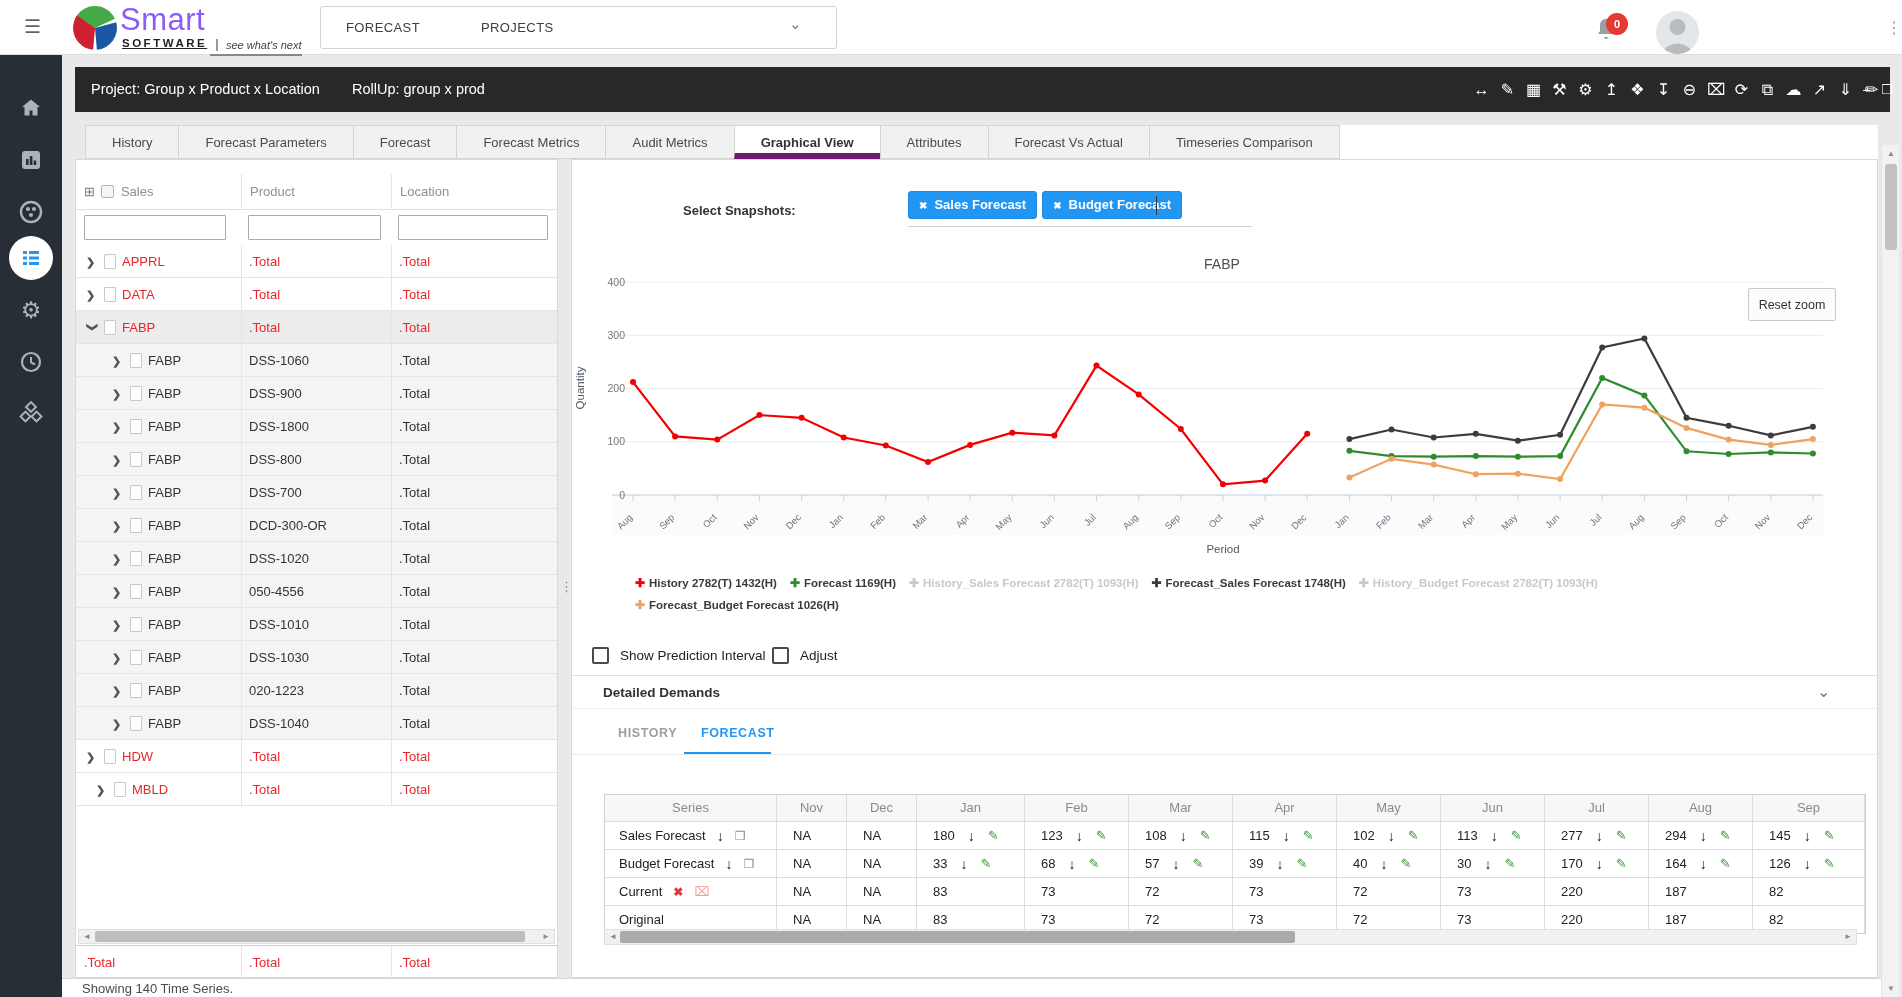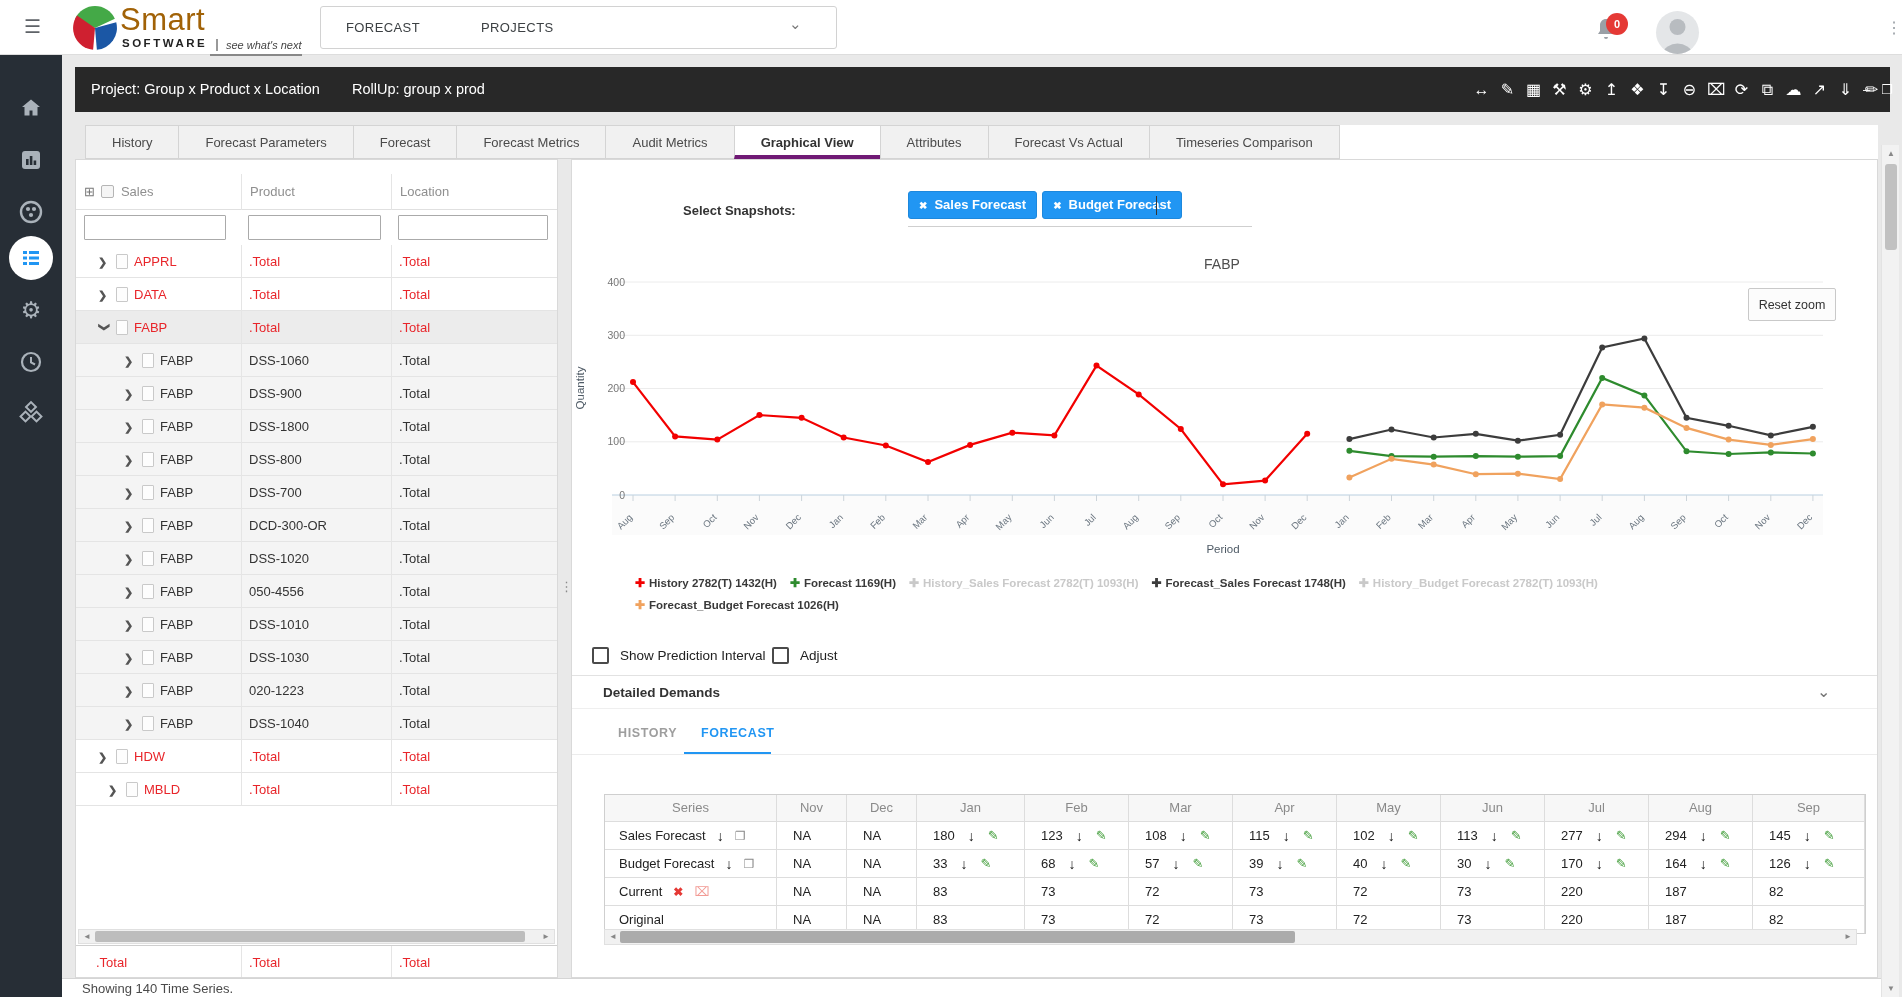--- a/index.html
+++ b/index.html
@@ -4,22 +4,22 @@
 <style>
   * { margin:0; padding:0; box-sizing:border-box; }
   html,body { width:1902px; height:997px; overflow:hidden;
     font-family:"Liberation Sans", sans-serif; background:#e9e9e9; }
 
   
   .topbar { position:absolute; left:0; top:0; width:1902px; height:55px; background:#fff;
     border-bottom:1px solid #ddd; z-index:30; }
   .hamburger { position:absolute; left:24px; top:15px; font-size:19px; color:#5f6368; cursor:pointer; }
   .logo-mark { position:absolute; left:72px; top:5px; }
-  .logo-brand { position:absolute; left:120px; top:2px; font-size:31px; color:#a16207; letter-spacing:.5px; }
-  .logo-sub { position:absolute; left:122px; top:37px; font-size:11.5px; font-weight:bold; color:#222; letter-spacing:2.5px; }
+  .logo-brand { position:absolute; left:120px; top:2px; font-size:31px; color:#8b5cf6; letter-spacing:.5px; }
+  .logo-sub { position:absolute; left:122px; top:37px; font-size:11.5px; font-weight:bold; color:#222; letter-spacing:2.5px;text-decoration:underline; }
   .logo-tagline { position:absolute; left:216px; top:39px; font-size:11px; font-style:italic; color:#444;
     border-left:2px solid #999; padding-left:8px; }
   .logo-underline { position:absolute; left:210px; top:54px; width:92px; border-bottom:2px solid #888; }
   .nav-pill { position:absolute; left:320px; top:6px; width:517px; height:43px; background:#fff;
     border:1px solid #d2d2d2; border-radius:3px; }
   .nav-item { position:absolute; top:0; height:41px; line-height:41px; font-size:13px; color:#3c4043;
     letter-spacing:.4px; cursor:pointer; }
   .nav-chevron { position:absolute; left:468px; top:8px; font-size:15px; color:#777; cursor:pointer; }
   .bell-wrap { position:absolute; left:1594px; top:17px; cursor:pointer; }
   .bell-badge { position:absolute; left:1606px; top:13px; width:22px; height:22px; border-radius:50%;
@@ -43,21 +43,21 @@
   .ph-icon { font-size:16px; color:#fff; width:17px; text-align:center; cursor:pointer; }
   .ph-win { position:absolute; left:1788px; top:0; height:45px; display:flex; align-items:center; gap:11px; }
   .ph-win span { font-size:13px; color:#fff; cursor:pointer; }
 
   
   .tabstrip-bg { position:absolute; left:85px; top:125px; width:1793px; height:34px; background:#fff; }
   .tabs { position:absolute; left:85px; top:125px; height:34px; display:flex; z-index:4; }
   .tab { height:34px; line-height:33px; padding:0 26px; font-size:13px; color:#4a4a4a; background:#f1f1f1;
     border:1px solid #d4d4d4; border-right:none; cursor:pointer; white-space:nowrap; }
   .tab:last-child { border-right:1px solid #d4d4d4; }
-  .tab.active { background:#fff; border-bottom:4px solid #701a75; font-weight:bold; color:#333; }
+  .tab.active { background:#fff; border-bottom:6px solid #701a75; font-weight:bold; color:#333; }
 
   
   .left-card { position:absolute; left:75px; top:159px; width:483px; height:819px; background:#fff;
     border:1px solid #d9d9d9; overflow:hidden; }
   .tree-header { position:absolute; left:0; top:14px; width:481px; height:36px; border-bottom:1px solid #e0e0e0; }
   .th-cell { position:absolute; top:0; height:36px; line-height:36px; font-size:13px; color:#8f8f8f;
     border-left:1px solid #e5e5e5; padding-left:8px; }
   .th-cell.first { border-left:none; }
   .expand-all { font-size:13px; color:#777; margin-right:6px; cursor:pointer; }
   .cb-sm { display:inline-block; width:13px; height:13px; border:1px solid #b5b5b5; background:#f5f5f5;
@@ -65,21 +65,21 @@
   .tree-filter { position:absolute; left:0; top:50px; width:481px; height:35px; }
   .tree-filter input { position:absolute; top:5px; height:25px; border:1px solid #aaa; border-radius:1px;
     font-size:12px; padding:0 5px; font-family:"Liberation Sans",sans-serif; }
   .tree-rows { position:absolute; left:0; top:85px; width:481px; }
   .trow { position:relative; width:481px; height:33px; border-bottom:1px solid #e4e4e4; background:#fff; cursor:pointer; }
   .trow.child { background:#f4f4f4; }
   .trow.selected { background:#ececec; }
   .tcell { position:absolute; top:0; height:33px; line-height:33px; font-size:13px; color:#333; overflow:hidden; white-space:nowrap; }
   .tcell.c2 { left:165px; width:150px; border-left:1px solid #e5e5e5; padding-left:7px; }
   .tcell.c3 { left:315px; width:166px; border-left:1px solid #e5e5e5; padding-left:7px; }
-  .tcell.c1 { left:0; width:165px;margin-left:12px; }
+  .tcell.c1 { left:0; width:165px; }
   .red { color:#e8252a !important; }
   .chev { display:inline-block; font-size:11px; color:#555; font-weight:bold; width:12px; cursor:pointer; }
   .chev.open { transform:rotate(90deg); }
   .doc { display:inline-block; width:12px; height:15px; background:#fdfdfd; border:1px solid #c9c9c9;
     border-radius:1px; vertical-align:-3px; margin:0 6px 0 6px; }
   .tree-hscroll { position:absolute; left:2px; top:769px; width:477px; height:15px; background:#f1f1f1; border:1px solid #e0e0e0; }
   .tree-hscroll .thumb { position:absolute; left:16px; top:1px; width:430px; height:11px; background:#bdbdbd; border-radius:2px; }
   .hs-arrow { position:absolute; top:1px; font-size:8px; color:#888; line-height:12px; cursor:pointer; }
   .tree-footer { position:absolute; left:0; top:785px; width:481px; height:33px; border-top:1px solid #cfcfcf; background:#fff; }
 

